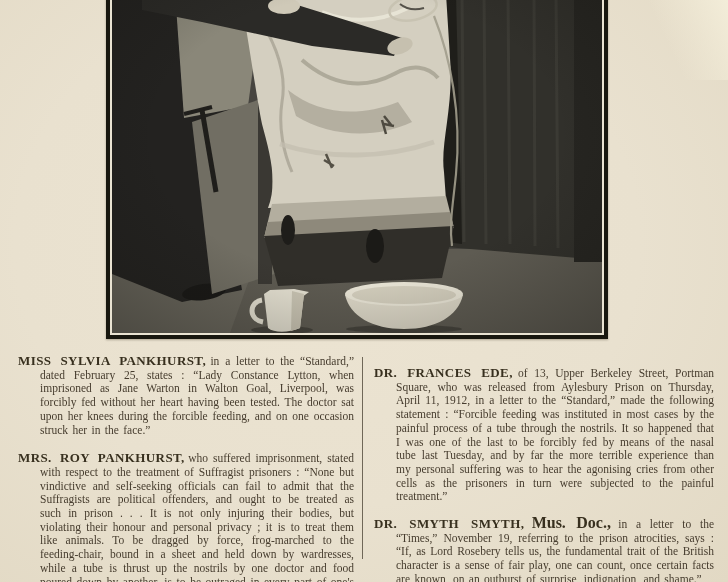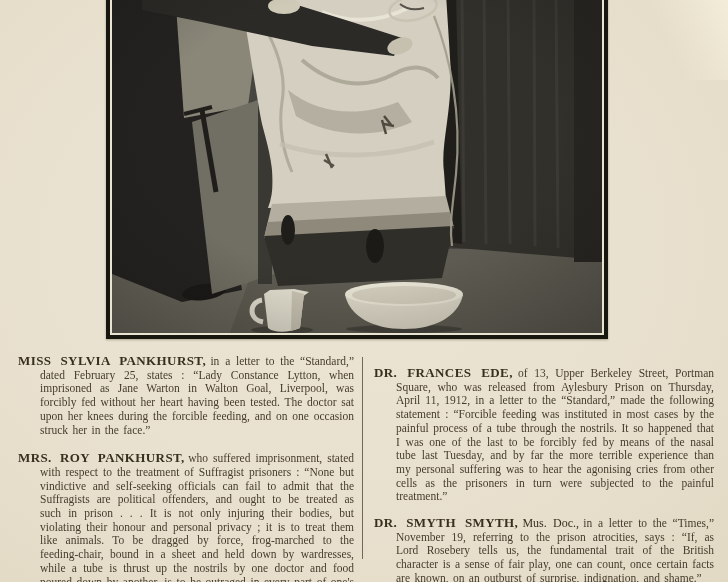--- a/index.html
+++ b/index.html
@@ -28,21 +28,21 @@
     font-size:11.5px; line-height:13.7px; text-align:justify;
   }
   .col-left  { left:18px;  top:354px; width:336px; }
   .col-right { left:374px; top:357px; width:340px; }
   .quote { margin:0 0 14px 0; padding-left:22px; text-indent:-22px; }
   .col-right .quote { margin-bottom:12px;margin-top:9px; }
   .q-head {
     font-weight:bold; font-size:13px; color:#38301f;
     letter-spacing:0.4px; word-spacing:4px;
   }
-  .q-sub { font-weight:normal; font-size:12px; color:#38301f; word-spacing:2px; }
+  .q-sub { font-weight:bold; font-size:16px; color:#38301f; word-spacing:2px; }
   .q-body { word-spacing:1.5px; }
 </style>
 </head>
 <body>
 
 <div class="page">
 
   <div class="corner-light"></div>
 
   <div class="photo-frame">

